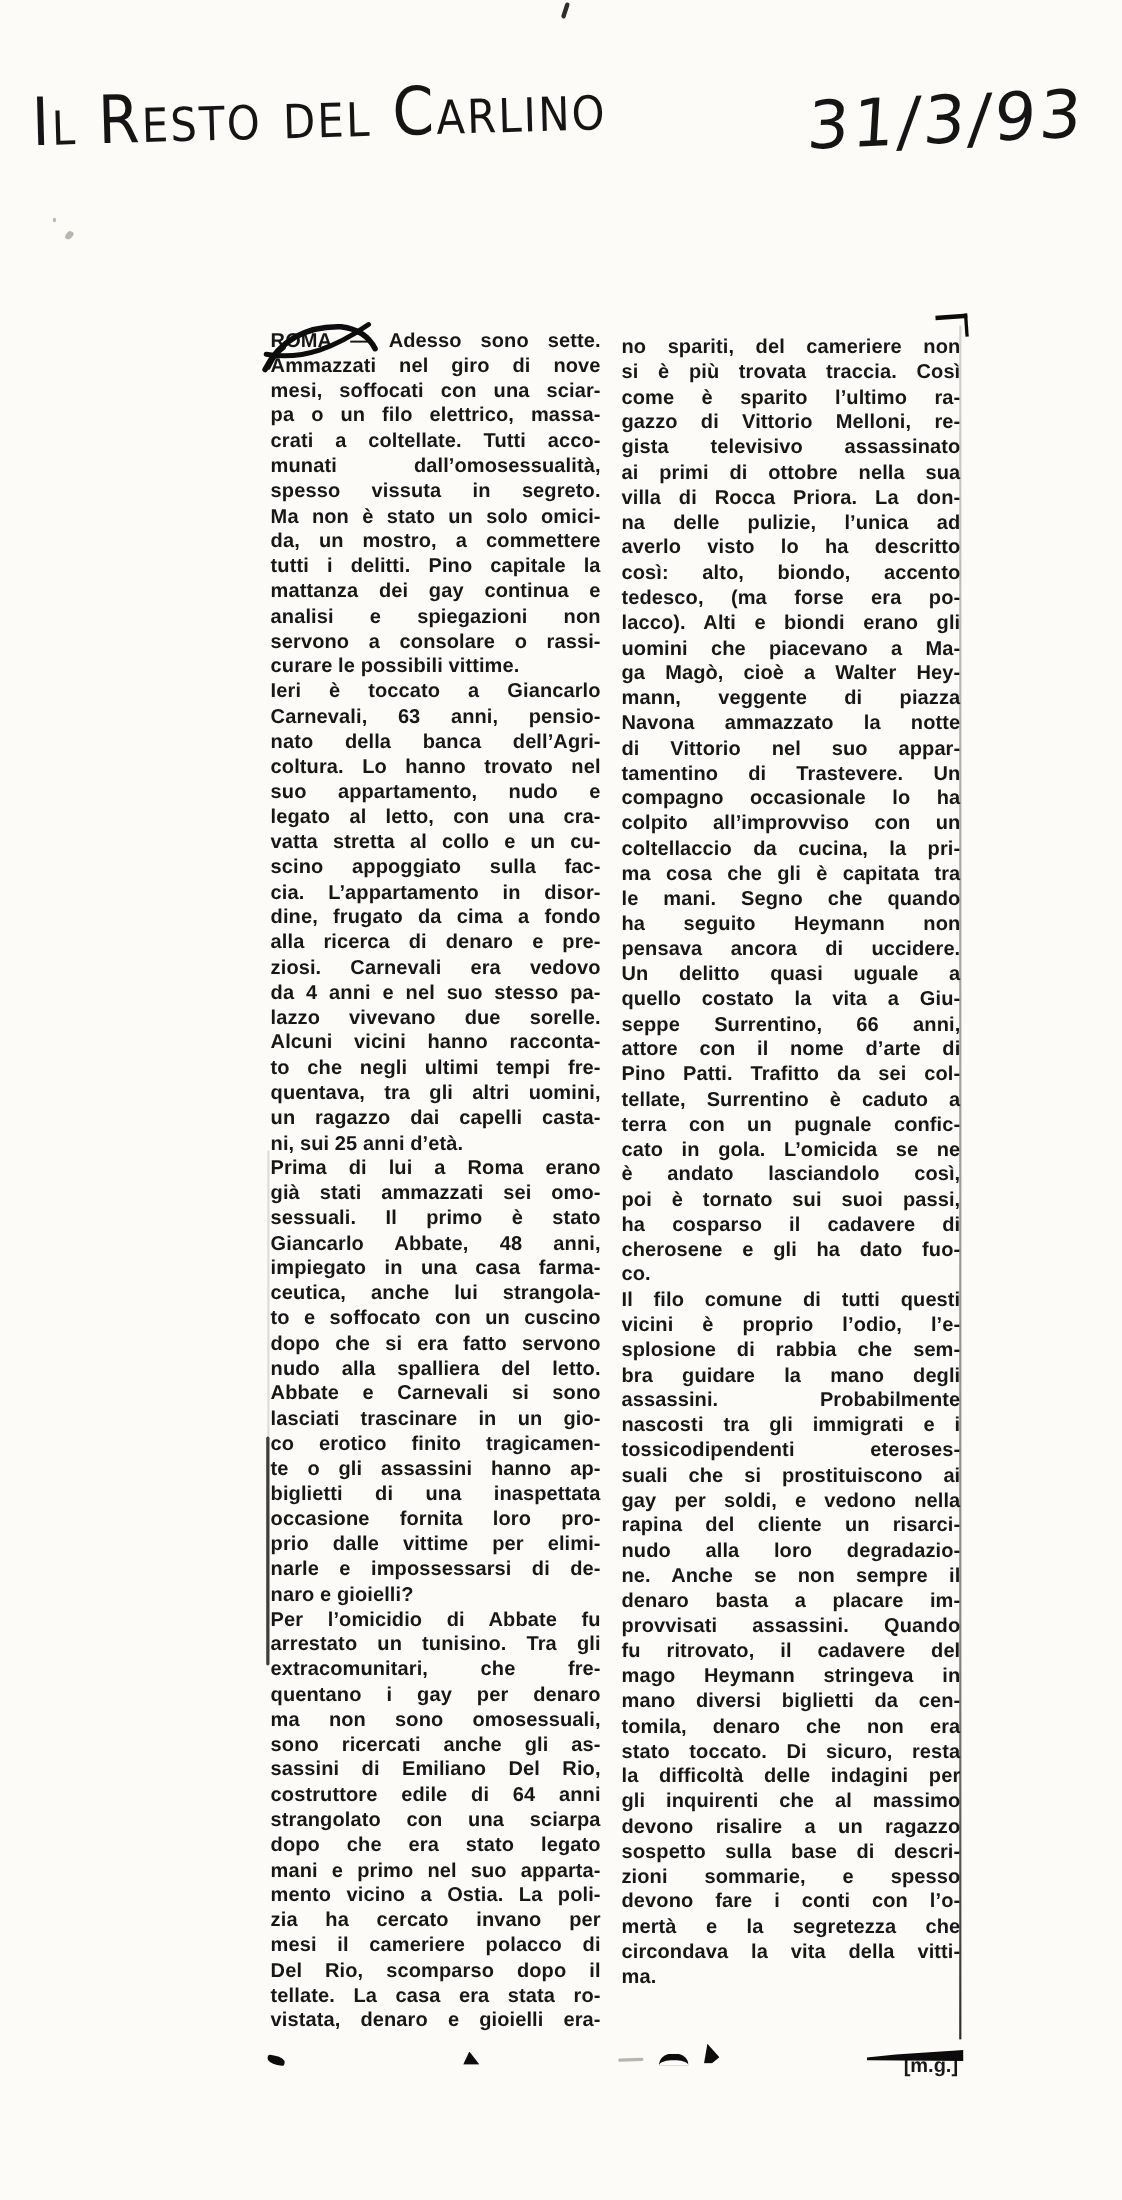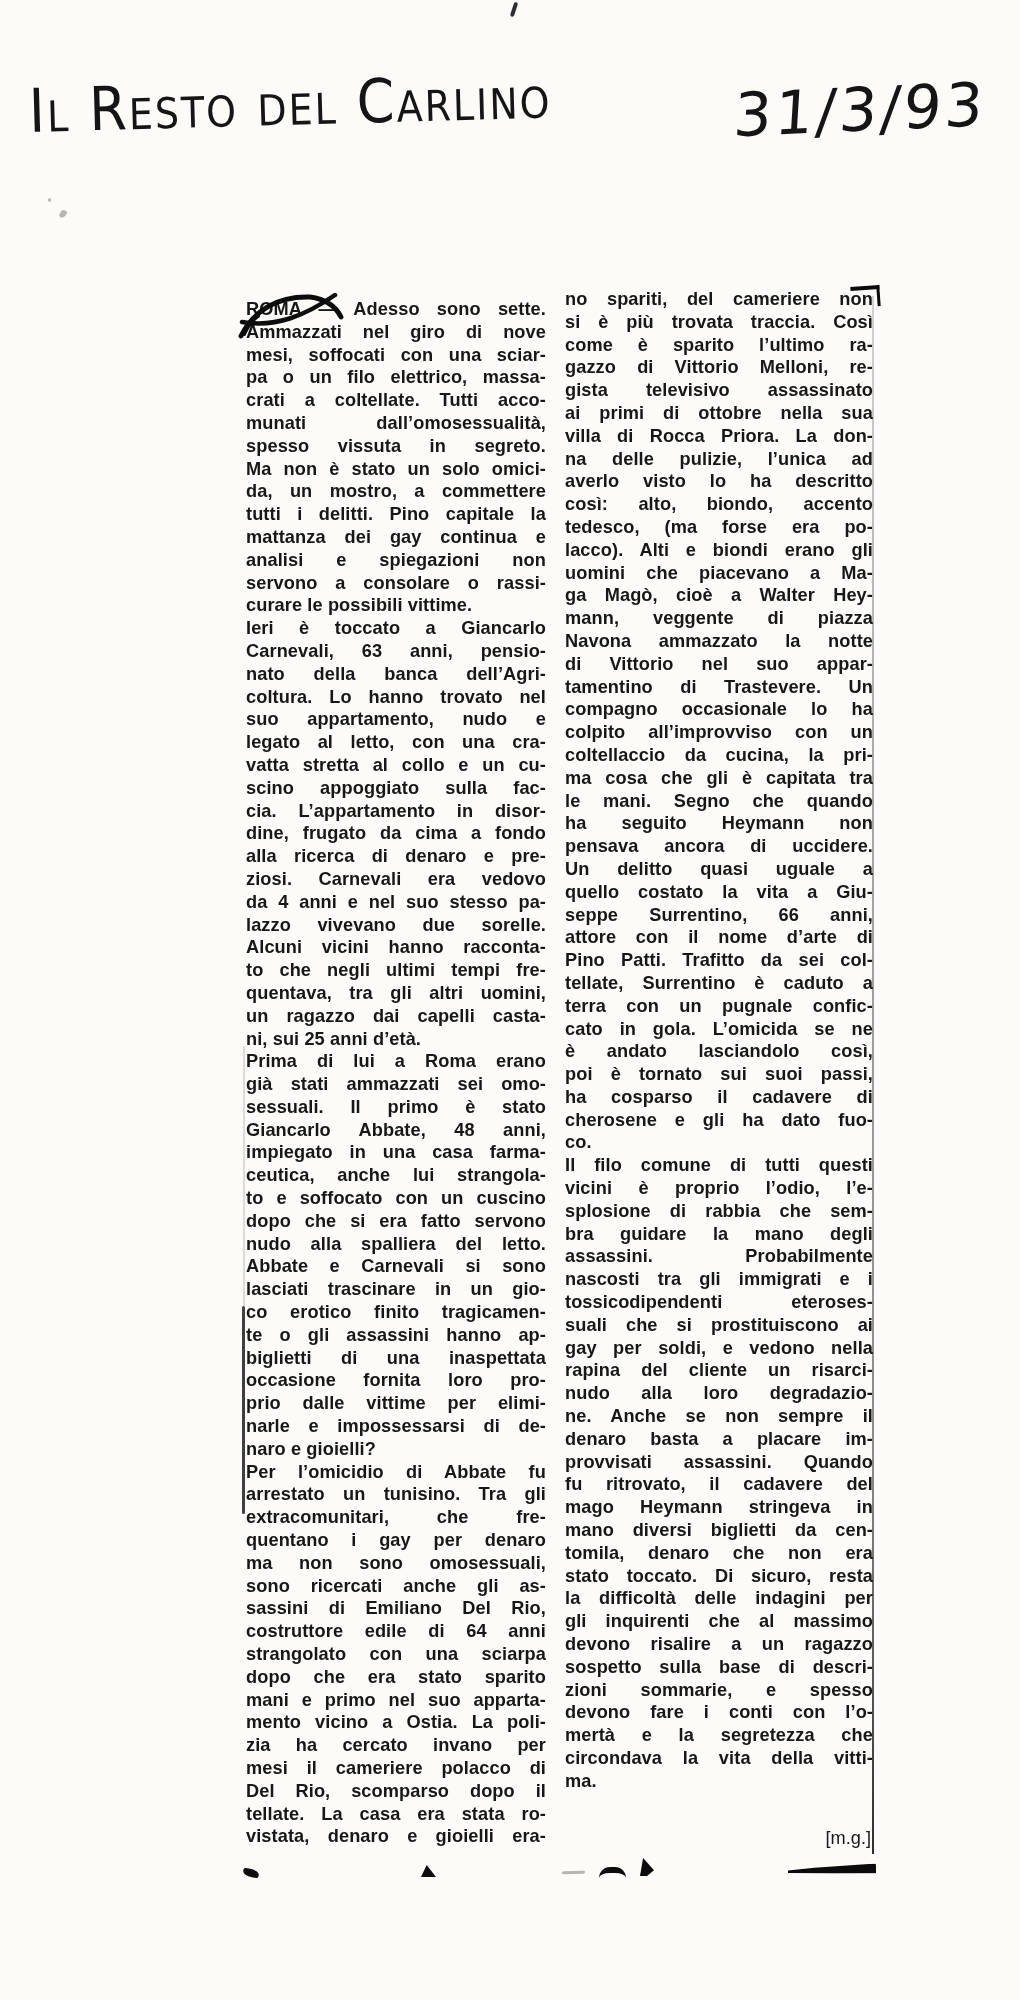--- a/index.html
+++ b/index.html
@@ -24,26 +24,26 @@
     transform:rotate(-2.5deg) skewX(-6deg);transform-origin:left top;
     white-space:nowrap;
   }
   
   .column{
     position:absolute;color:#171717;
     font-size:18.2px;line-height:22.8px;font-weight:700;
     letter-spacing:0.1px;
   }
   .col-left{left:246px;top:298px;width:300px;}
-  .col-right{left:565px;top:288px;width:308px;}
+  .col-right{left:565px;top:304px;width:308px;}
   .line{height:22.8px;overflow:visible;}
   .just{text-align:justify;text-align-last:justify;}
   .signature{
-    position:absolute;left:565px;top:1828px;width:306px;
-    font-size:18.2px;font-weight:400;color:#171717;text-align:right;
+    position:absolute;left:565px;top:1868px;width:306px;
+    font-size:18.2px;font-weight:700;color:#171717;text-align:right;
   }
   
   .tick-top{
     position:absolute;left:512px;top:2px;width:4px;height:15px;
     background:#2e2e2e;border-radius:2px;transform:rotate(18deg);
   }
   .pen-speck-1{position:absolute;left:48px;top:198px;width:3px;height:4px;background:#9a978f;opacity:.65;border-radius:50%;}
   .pen-speck-2{position:absolute;left:60px;top:210px;width:6px;height:8px;background:#8c897f;opacity:.6;border-radius:50% 20% 60% 30%;transform:rotate(30deg);}
   .corner-mark{
     position:absolute;left:851px;top:286px;width:26px;height:17px;
@@ -159,21 +159,21 @@
       <div class="line">naro e gioielli?</div>
       <div class="line just">Per l’omicidio di Abbate fu</div>
       <div class="line just">arrestato un tunisino. Tra gli</div>
       <div class="line just">extracomunitari, che fre-</div>
       <div class="line just">quentano i gay per denaro</div>
       <div class="line just">ma non sono omosessuali,</div>
       <div class="line just">sono ricercati anche gli as-</div>
       <div class="line just">sassini di Emiliano Del Rio,</div>
       <div class="line just">costruttore edile di 64 anni</div>
       <div class="line just">strangolato con una sciarpa</div>
-      <div class="line just">dopo che era stato sparito</div>
+      <div class="line just">dopo che era stato legato</div>
       <div class="line just">mani e primo nel suo apparta-</div>
       <div class="line just">mento vicino a Ostia. La poli-</div>
       <div class="line just">zia ha cercato invano per</div>
       <div class="line just">mesi il cameriere polacco di</div>
       <div class="line just">Del Rio, scomparso dopo il</div>
       <div class="line just">tellate. La casa era stata ro-</div>
       <div class="line just">vistata, denaro e gioielli era-</div>
     </div>
   <div class="column col-right">
       <div class="line just">no spariti, del cameriere non</div>

